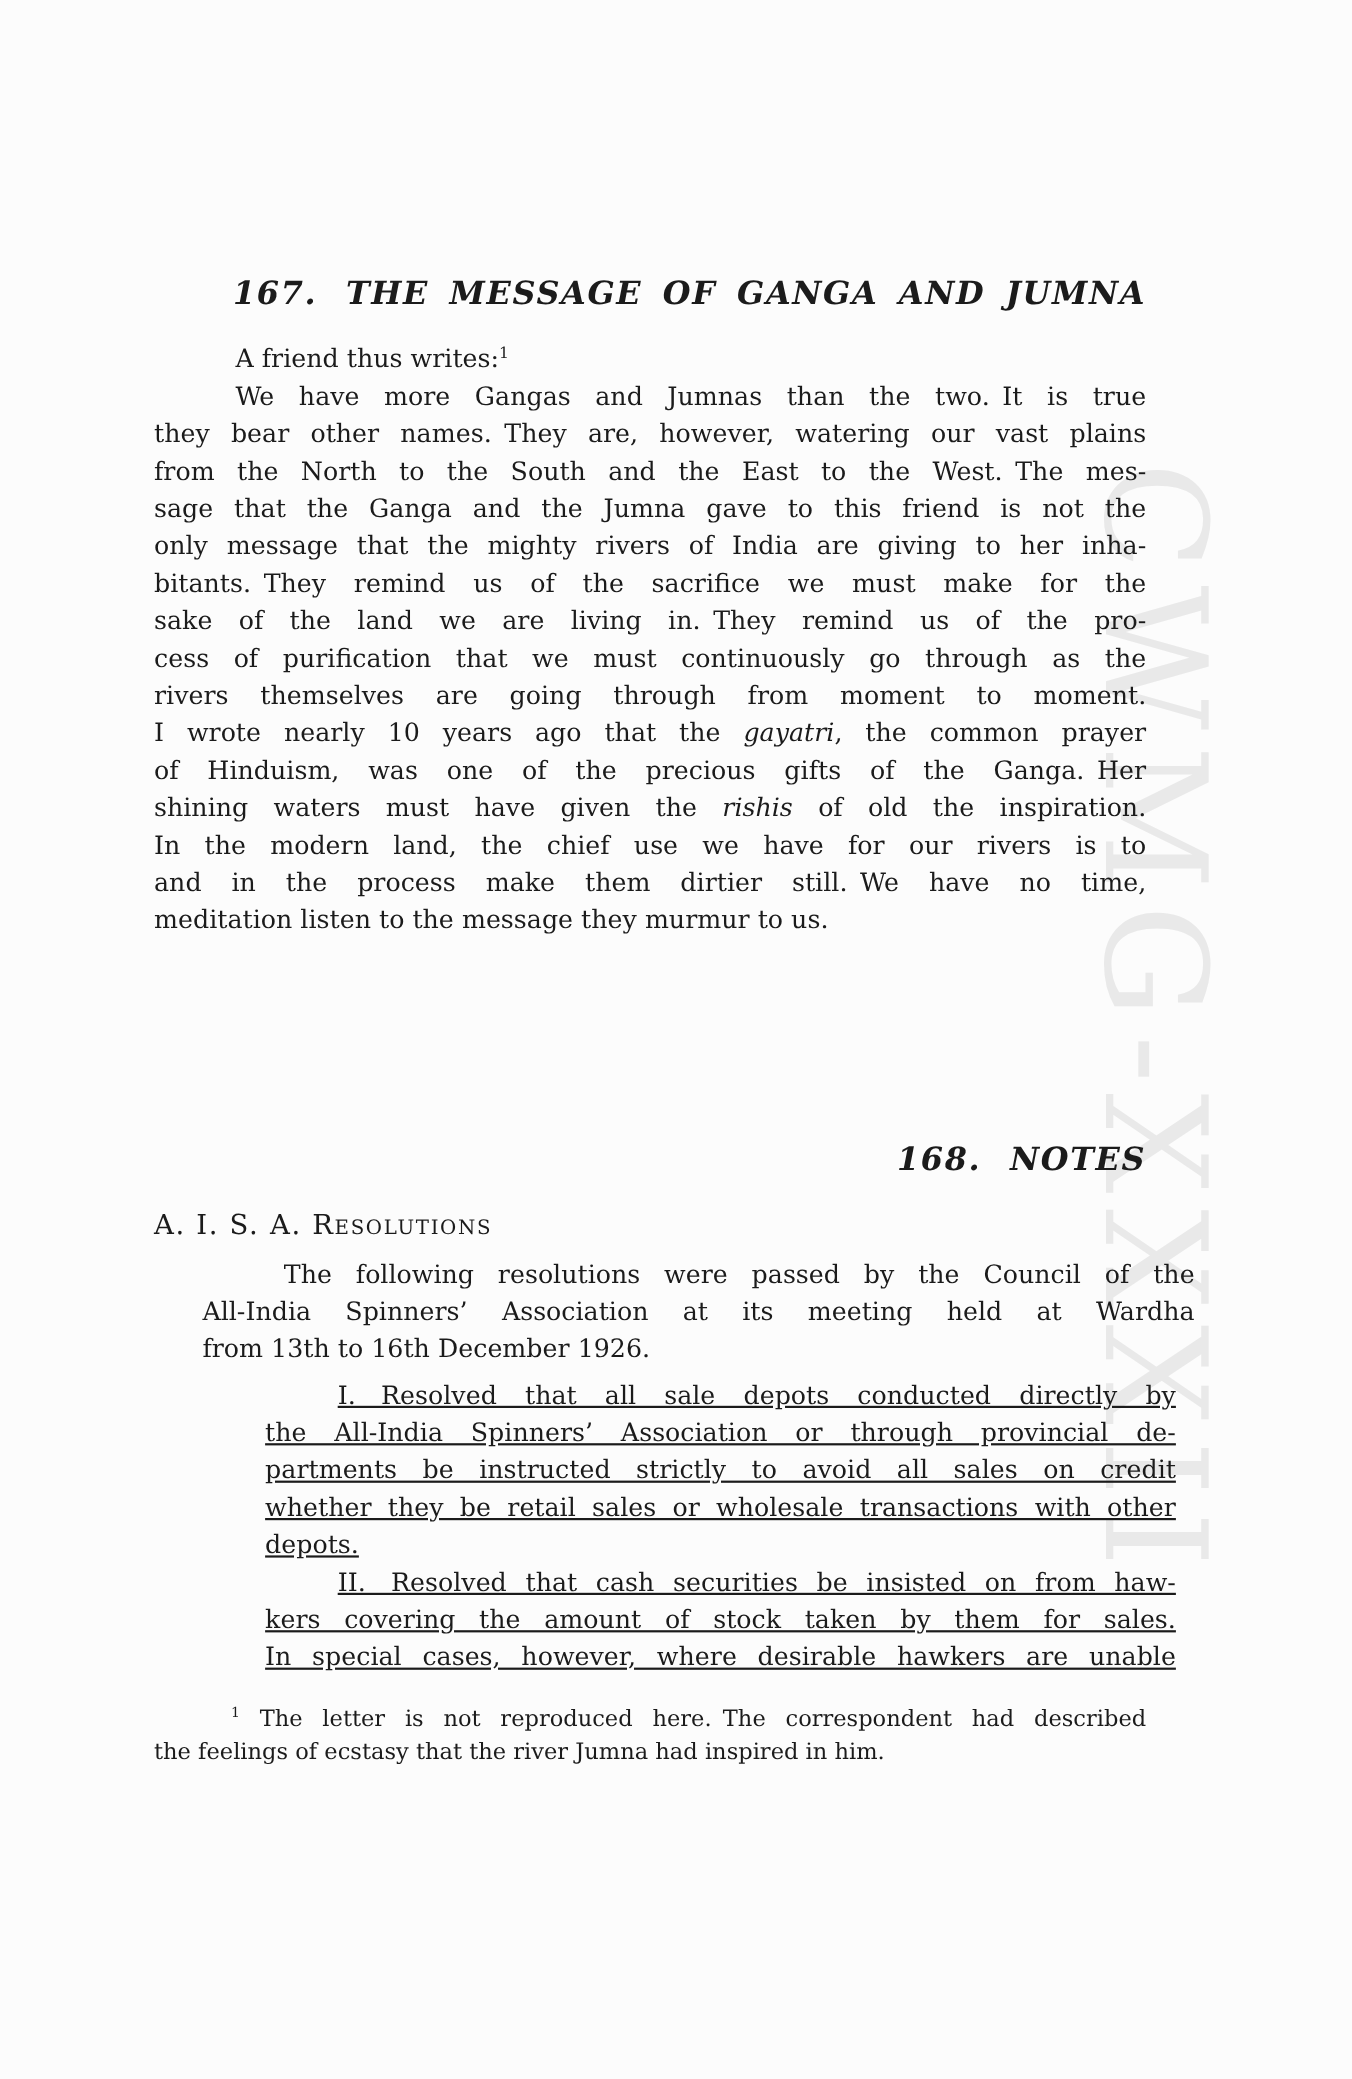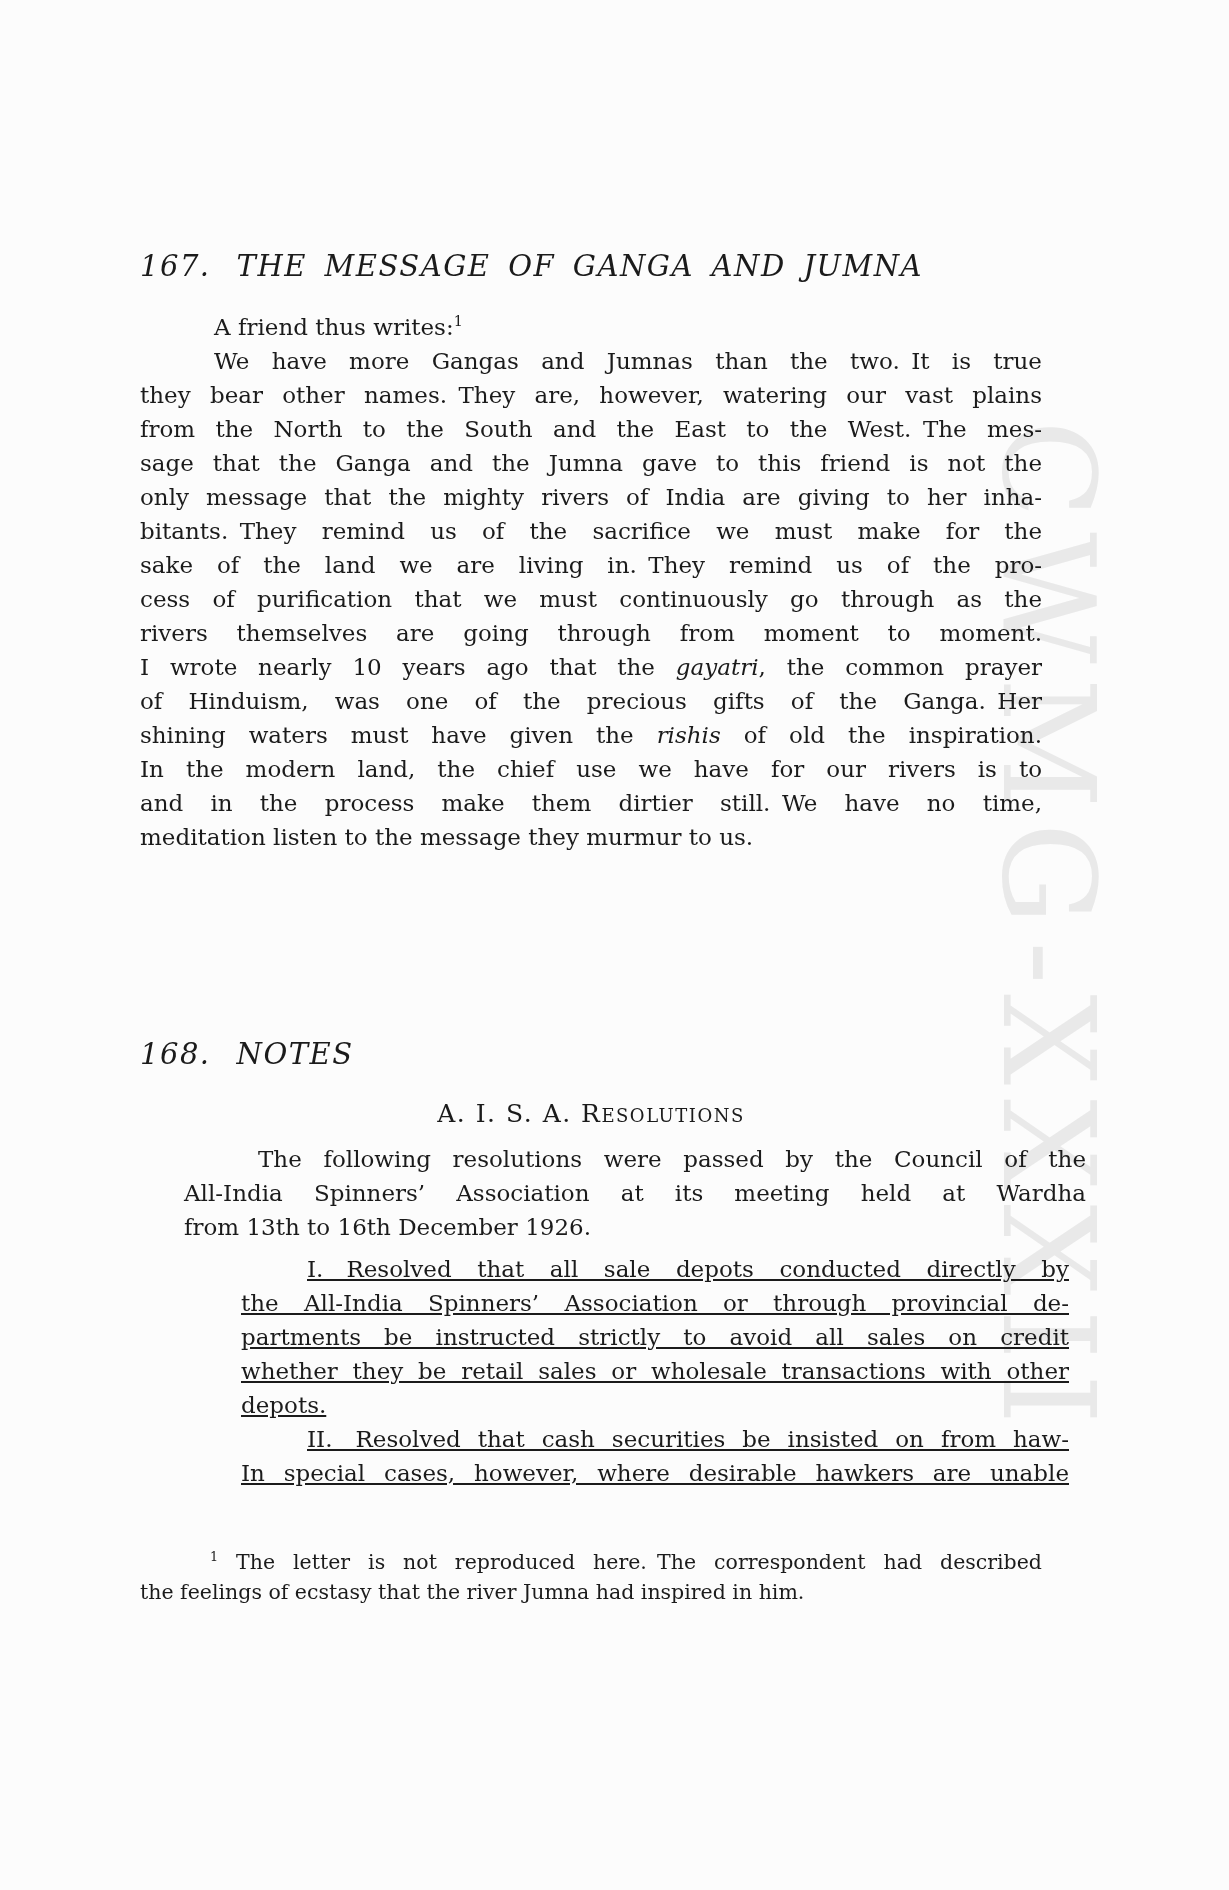--- a/index.html
+++ b/index.html
@@ -25,31 +25,31 @@
     color:#e9e9e9;
     white-space:nowrap;
     z-index:0;
   }
   .col{
     position:absolute;
     left:140px;width:902px;
     z-index:1;
   }
   .section-heading{
-    text-align:left;
+    text-align:right;
     font-style:italic;
     font-size:29px;
     line-height:36px;
     letter-spacing:1.5px;
     word-spacing:7px;
     white-space:nowrap;
+    font-weight:bold;
   }
   .section-heading .num{margin-right:26px;}
   .subheading{
-    text-align:center;
     font-size:25px;
     line-height:32px;
     font-variant:small-caps;
     letter-spacing:1.5px;
   }
   .body-text{font-size:23px;}
   .body-text .ln{
     height:34px;line-height:34px;
     text-align:justify;
     text-align-last:justify;
@@ -130,20 +130,21 @@
   <div class="col body-text resolution" id="resolution-1">
       <div class="ln ind">I. Resolved that all sale depots conducted directly by</div>
       <div class="ln">the All-India Spinners’ Association or through provincial de-</div>
       <div class="ln">partments be instructed strictly to avoid all sales on credit</div>
       <div class="ln">whether they be retail sales or wholesale transactions with other</div>
       <div class="ln nojust">depots.</div>
     </div>
 
   <div class="col body-text resolution" id="resolution-2">
       <div class="ln ind">II. Resolved that cash securities be insisted on from haw-</div>
+      <div class="ln">kers covering the amount of stock taken by them for sales.</div>
       <div class="ln">In special cases, however, where desirable hawkers are unable</div>
     </div>
 
   <div class="col footnote" id="footnote-block">
       <div class="ln ind"><sup>1</sup> The letter is not reproduced here. The correspondent had described</div>
       <div class="ln nojust">the feelings of ecstasy that the river Jumna had inspired in him.</div>
     </div>
 
 </div>
 

